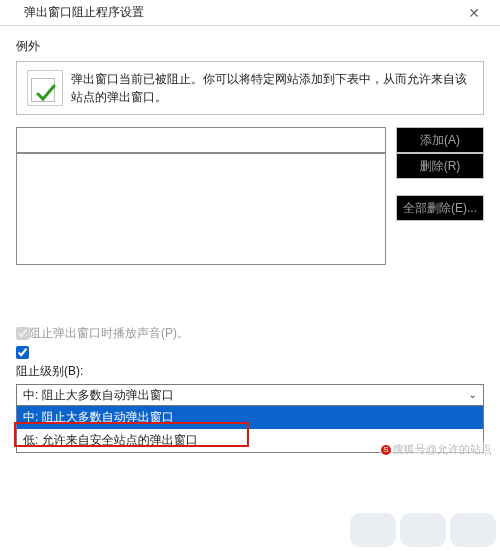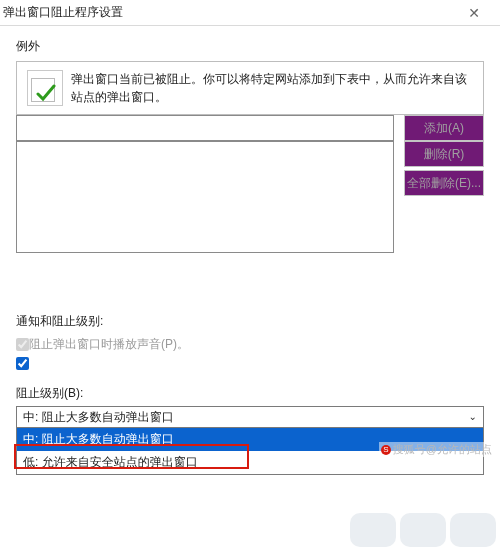--- a/index.html
+++ b/index.html
@@ -10,40 +10,40 @@
     width: 500px;
     height: 551px;
     overflow: hidden;
     color: #222;
   }
   .titlebar {
     display: flex;
     align-items: center;
     justify-content: space-between;
     height: 26px;
-    padding: 0 6px 0 3px;
+    padding: 0 6px 0 24px;
     border-bottom: 1px solid #dadada;
     font-size: 12px;
   }
   .titlebar .closebtn {
     width: 40px; height: 26px;
     display: flex; align-items: center; justify-content: center;
     color: #666; font-size: 14px;
   }
   .content {
     padding: 12px 16px 0 16px;
   }
   .section-label { margin-bottom: 6px; }
   .infobox {
     display: flex;
     align-items: flex-start;
     gap: 8px;
     border: 1px solid #bdbdbd;
     padding: 8px 10px;
-    margin-bottom: 0;
+    margin-bottom: 12px;
     line-height: 1.5;
   }
   .infoicon {
     width: 36px; height: 36px; flex-shrink: 0;
     background: #fff;
     border: 1px solid #c9c9c9;
     position: relative;
   }
   .infoicon::before {
     content: ""; position: absolute; left: 3px; top: 7px;
@@ -52,34 +52,34 @@
   .infoicon svg { position: absolute; left: 8px; bottom: 2px; }
   .fieldlabel { margin: 8px 0 4px 0; }
   .row { display: flex; gap: 10px; align-items: stretch; }
   .txtinput {
     flex: 1; height: 26px;
     border: 1px solid #8a8a8a;
     padding: 0 6px;
     font: inherit;
   }
   .btn {
-    width: 80px; height: 26px;
-    background: #701a75;
+    width: 88px; height: 26px;
+    background: #000000;
     border: 1px solid #c3c3c3;
     color: #888;
     font: inherit;
     display: flex; align-items: center; justify-content: center;
   }
   .btn.disabled { color: #a0a0a0; }
   .listarea {
     flex: 1; height: 112px;
     border: 1px solid #8a8a8a;
     background: #fff;
   }
-  .btncol { display: flex; flex-direction: column; gap: 3px; }
+  .btncol { display: flex; flex-direction: column; gap: 16px; }
   .bottomgroup { margin-top: 60px; }
   .chkline {
     display: flex; align-items: center; gap: 0;
     margin: 4px 0;
   }
   .chkline input[type=checkbox] { width: 13px; height: 13px; accent-color: #0b63ce; }
   .selectwrap {
     margin-top: 4px;
     border: 1px solid #7a7a7a;
     height: 22px;
@@ -157,30 +157,29 @@
 
   <div class="row">
     <div class="listarea"></div>
     <div class="btncol">
       <button class="btn disabled">删除(R)</button>
       <button class="btn disabled">全部删除(E)...</button>
     </div>
   </div>
 
   <div class="bottomgroup">
-    <div class="section-label">通知和阻止级别:</div>
     <label class="chkline">
       <input type="checkbox" checked="" disabled="" style="">
       <span style="color:#9a9a9a">阻止弹出窗口时播放声音(P)。</span>
     </label>
     <label class="chkline">
       <input type="checkbox" checked="" style="">
     </label>
 
-    <div class="fieldlabel" style="margin-top:15px">阻止级别(B):</div>
+    <div class="fieldlabel" style="margin-top:4px">阻止级别(B):</div>
     <div class="selectwrap">
       <span>中: 阻止大多数自动弹出窗口</span>
       <span class="chev">⌄</span>
     </div>
     <div class="dropdown">
       <div class="opt selected">中: 阻止大多数自动弹出窗口</div>
       <div class="opt">低: 允许来自安全站点的弹出窗口</div>
       <div class="redframe" style="left:-3px;top:16px;width:235px;height:25px;"></div>
     </div>
   </div>

